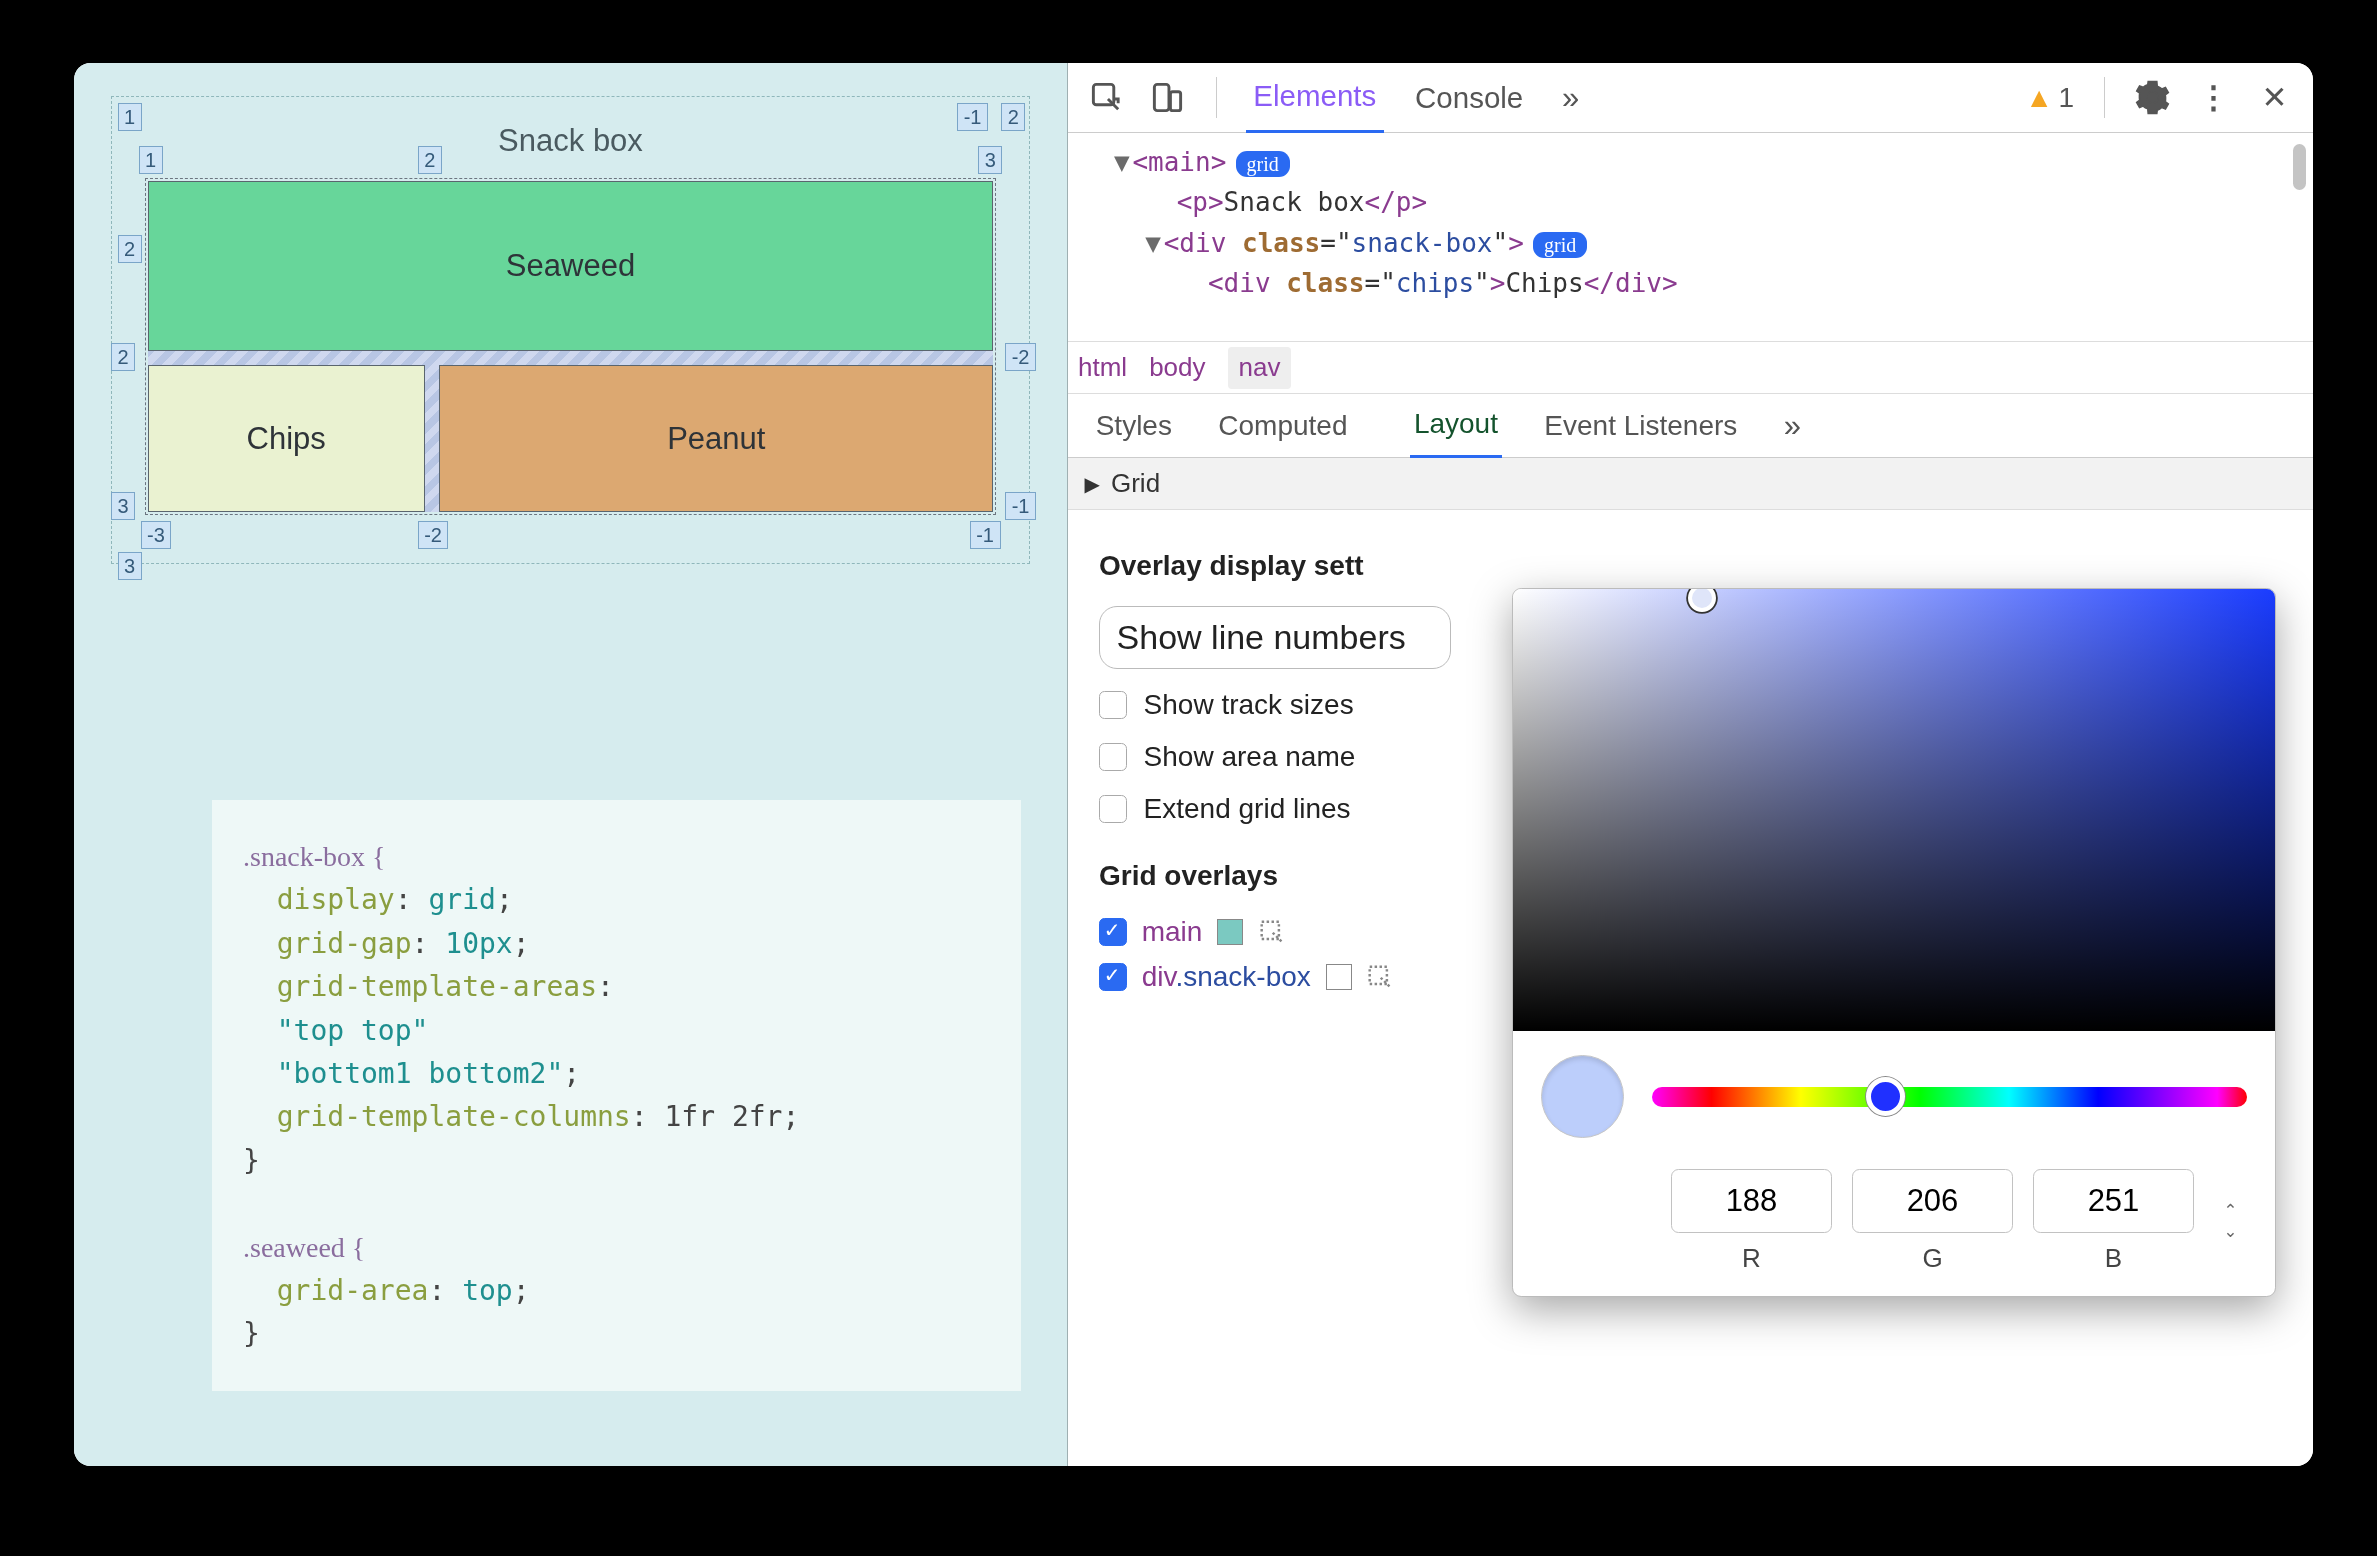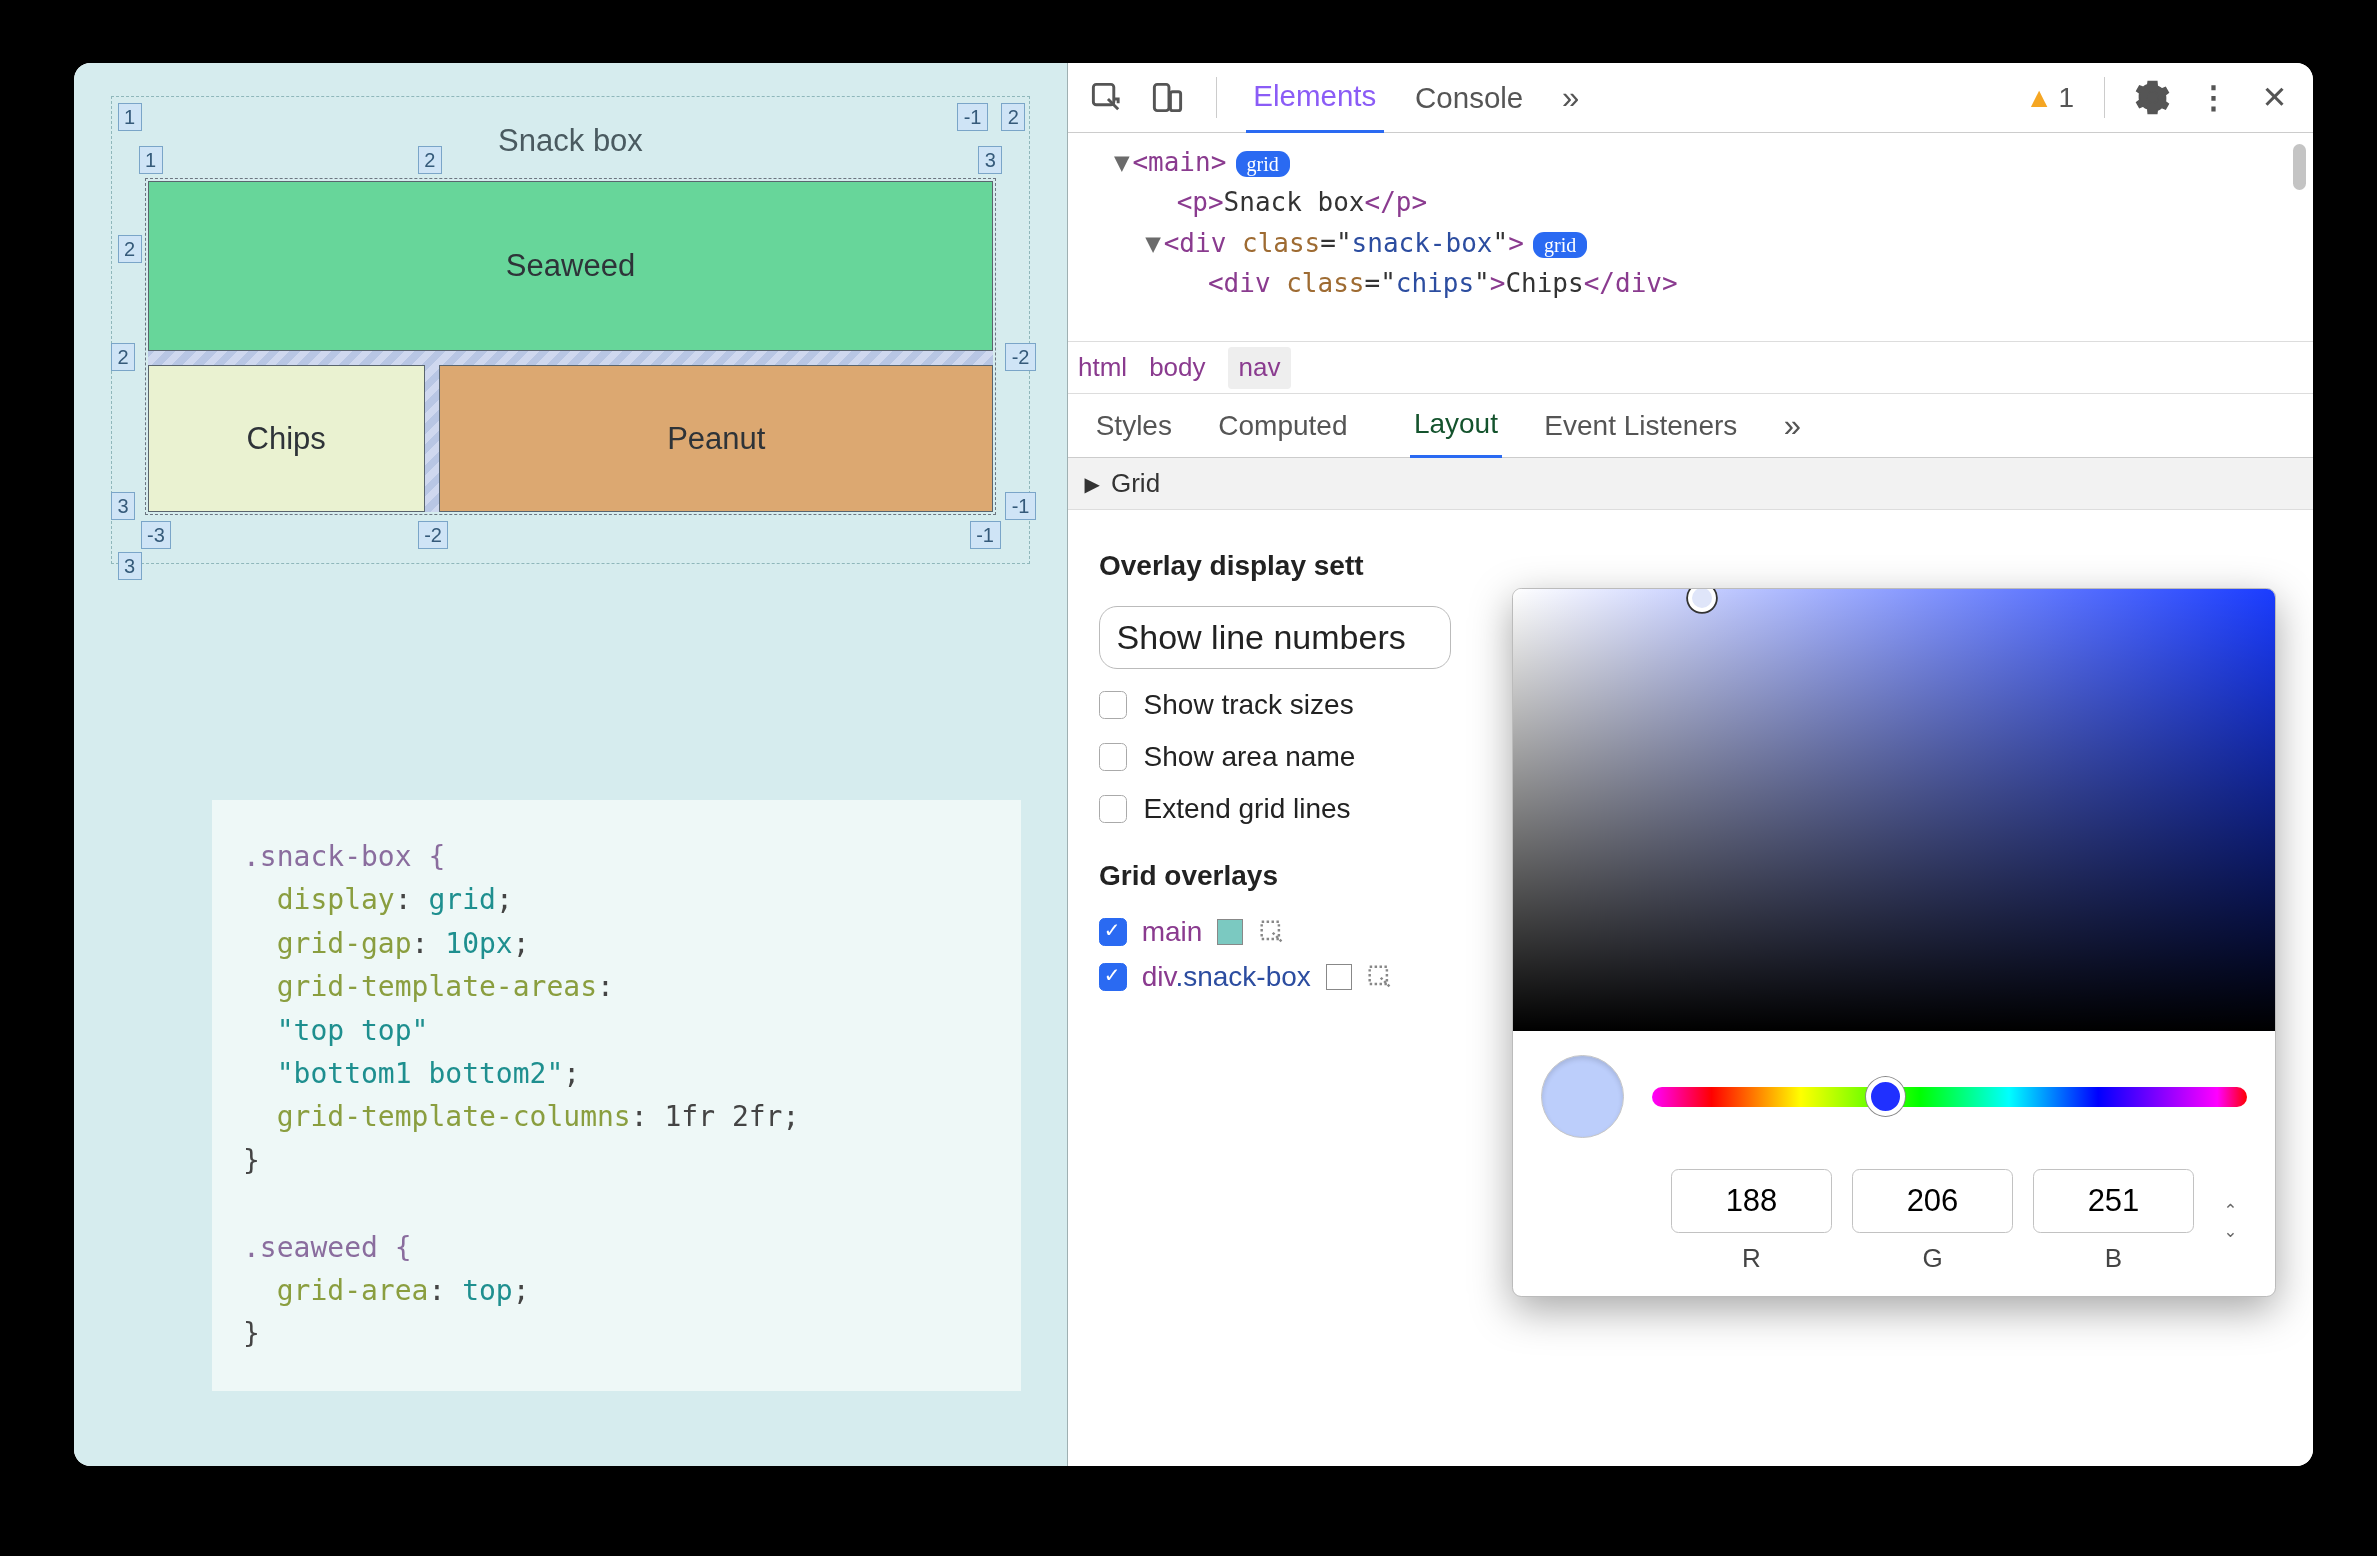--- a/index.html
+++ b/index.html
@@ -67,21 +67,21 @@
   .codebox {
     position: absolute;
     left: 138px; right: 46px; top: 737px;
     background:#eef8f7;
     padding: 35px 31px;
     font-family: "SF Mono", Menlo, monospace;
     font-size: 28px; line-height: 1.55;
     white-space: pre;
     color:#333;
   }
-  .sel  { color:#8a6d9e; }
+  .sel  { color:#8a6d9e;font-family:Liberation Serif, serif; }
   .prop { color:#8a9e3f; }
   .val  { color:#1e8f8f; }
   .txt  { color:#444; }
 
   
   .devtools {
     flex:1; display:flex; flex-direction:column;
     background:#fff; position:relative;
   }
   .toolbar {
@@ -100,21 +100,21 @@
   .dom {
     padding: 9.2px 26px 5.5px 46px;
     font-family:"SF Mono",Menlo,monospace;
     font-size:26px; line-height:1.55;
     color:#333;
     height: 208px;
     overflow:hidden;
     position:relative;
   }
   .dom .tag { color:#8a3b8f; }
-  .dom .attr { color:#9e6b32; }
+  .dom .attr { color:#9e6b32;font-weight:bold; }
   .dom .str { color:#2c4da0; }
   .dom .badge { background:#2a6af2; color:#fff; font-family:-apple-system; font-size:20px;
                 padding:1.8px 11px; border-radius:11px; margin-left:9.2px;}
   .dom .arrow { color:#6b6b6b; display:inline-block; width:18.4px;}
   .dom-line { white-space:pre; }
   .dom-scroll { position:absolute; right:7.4px; top:11px; width:13px; height:46px;
                 background:#c4c4c4; border-radius:7.4px;}
   .crumb {
     height:53px; border-top:0.9px solid #ddd; border-bottom:0.9px solid #ddd;
     display:flex; align-items:center; gap:22px; padding:0 10px;

